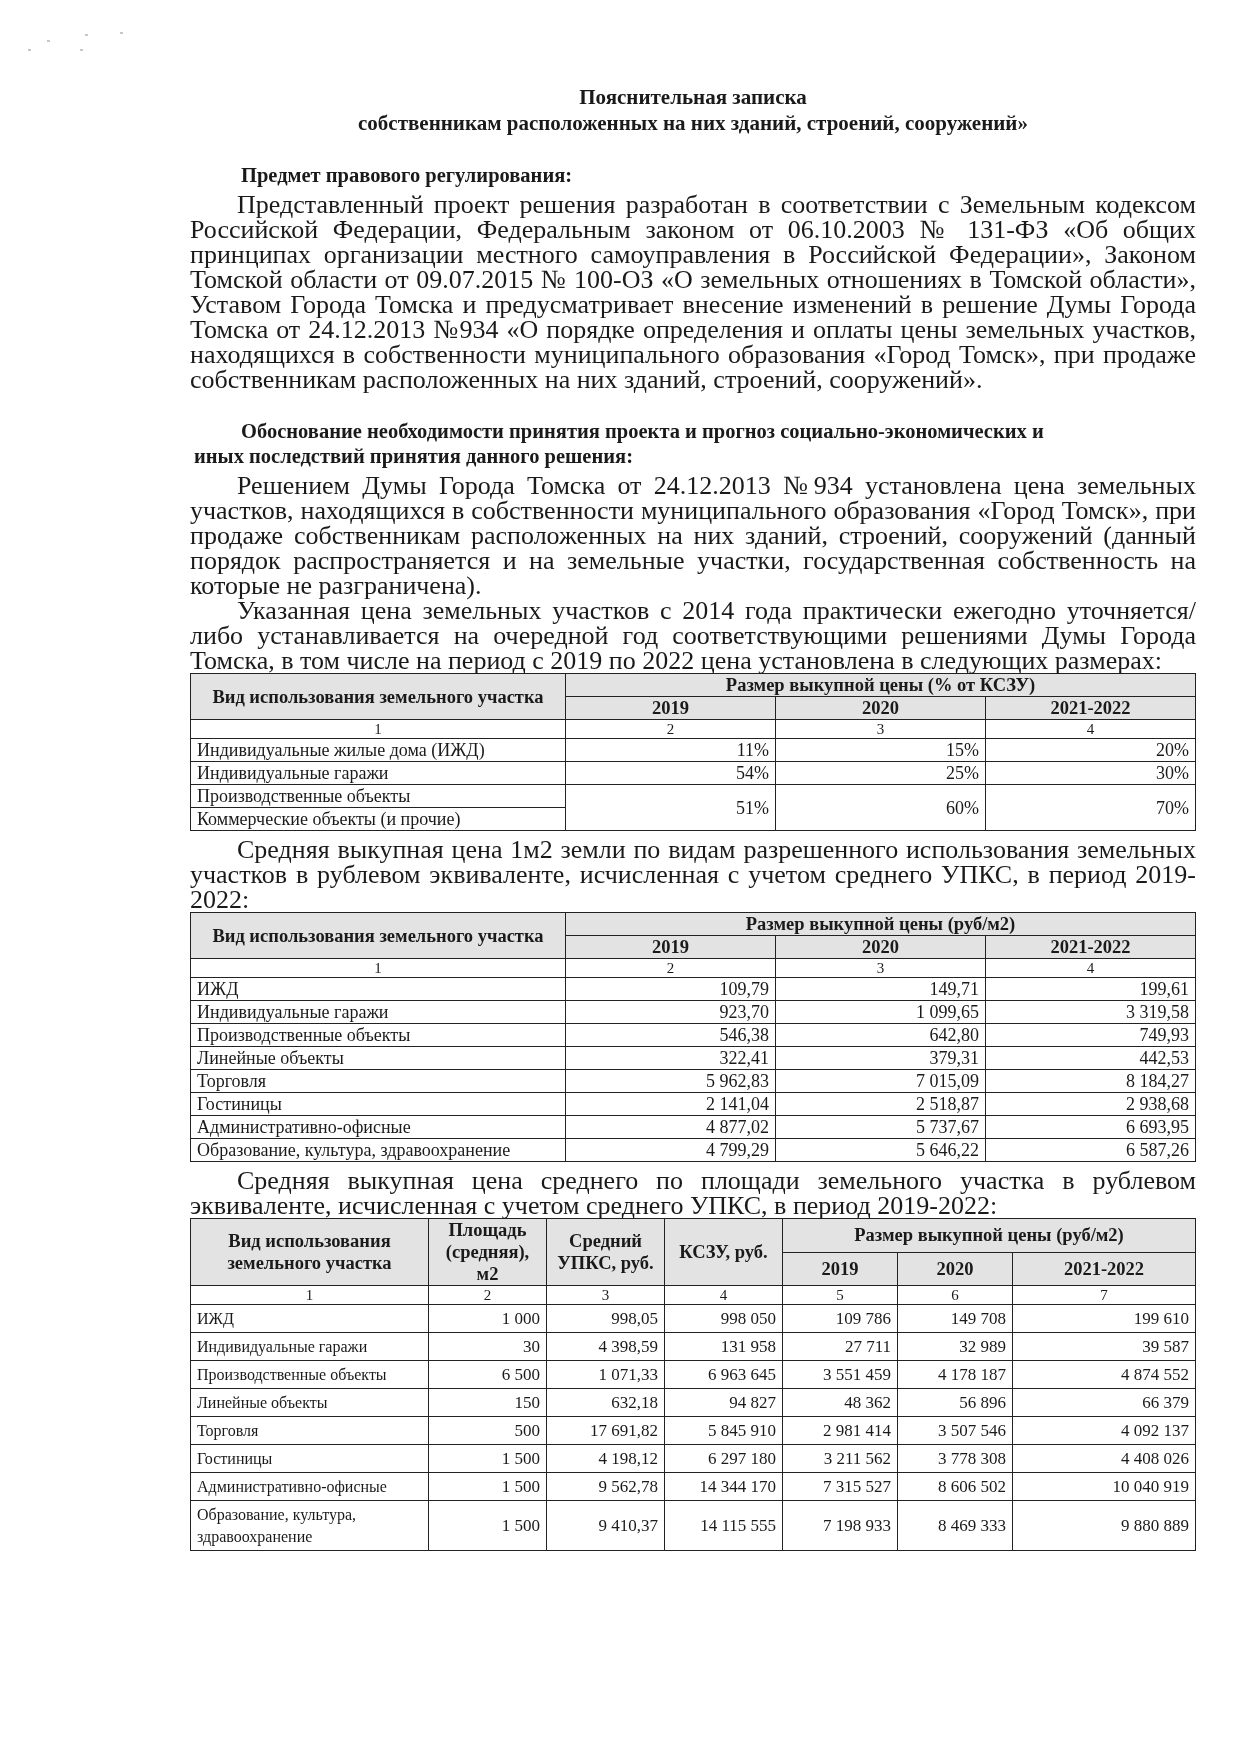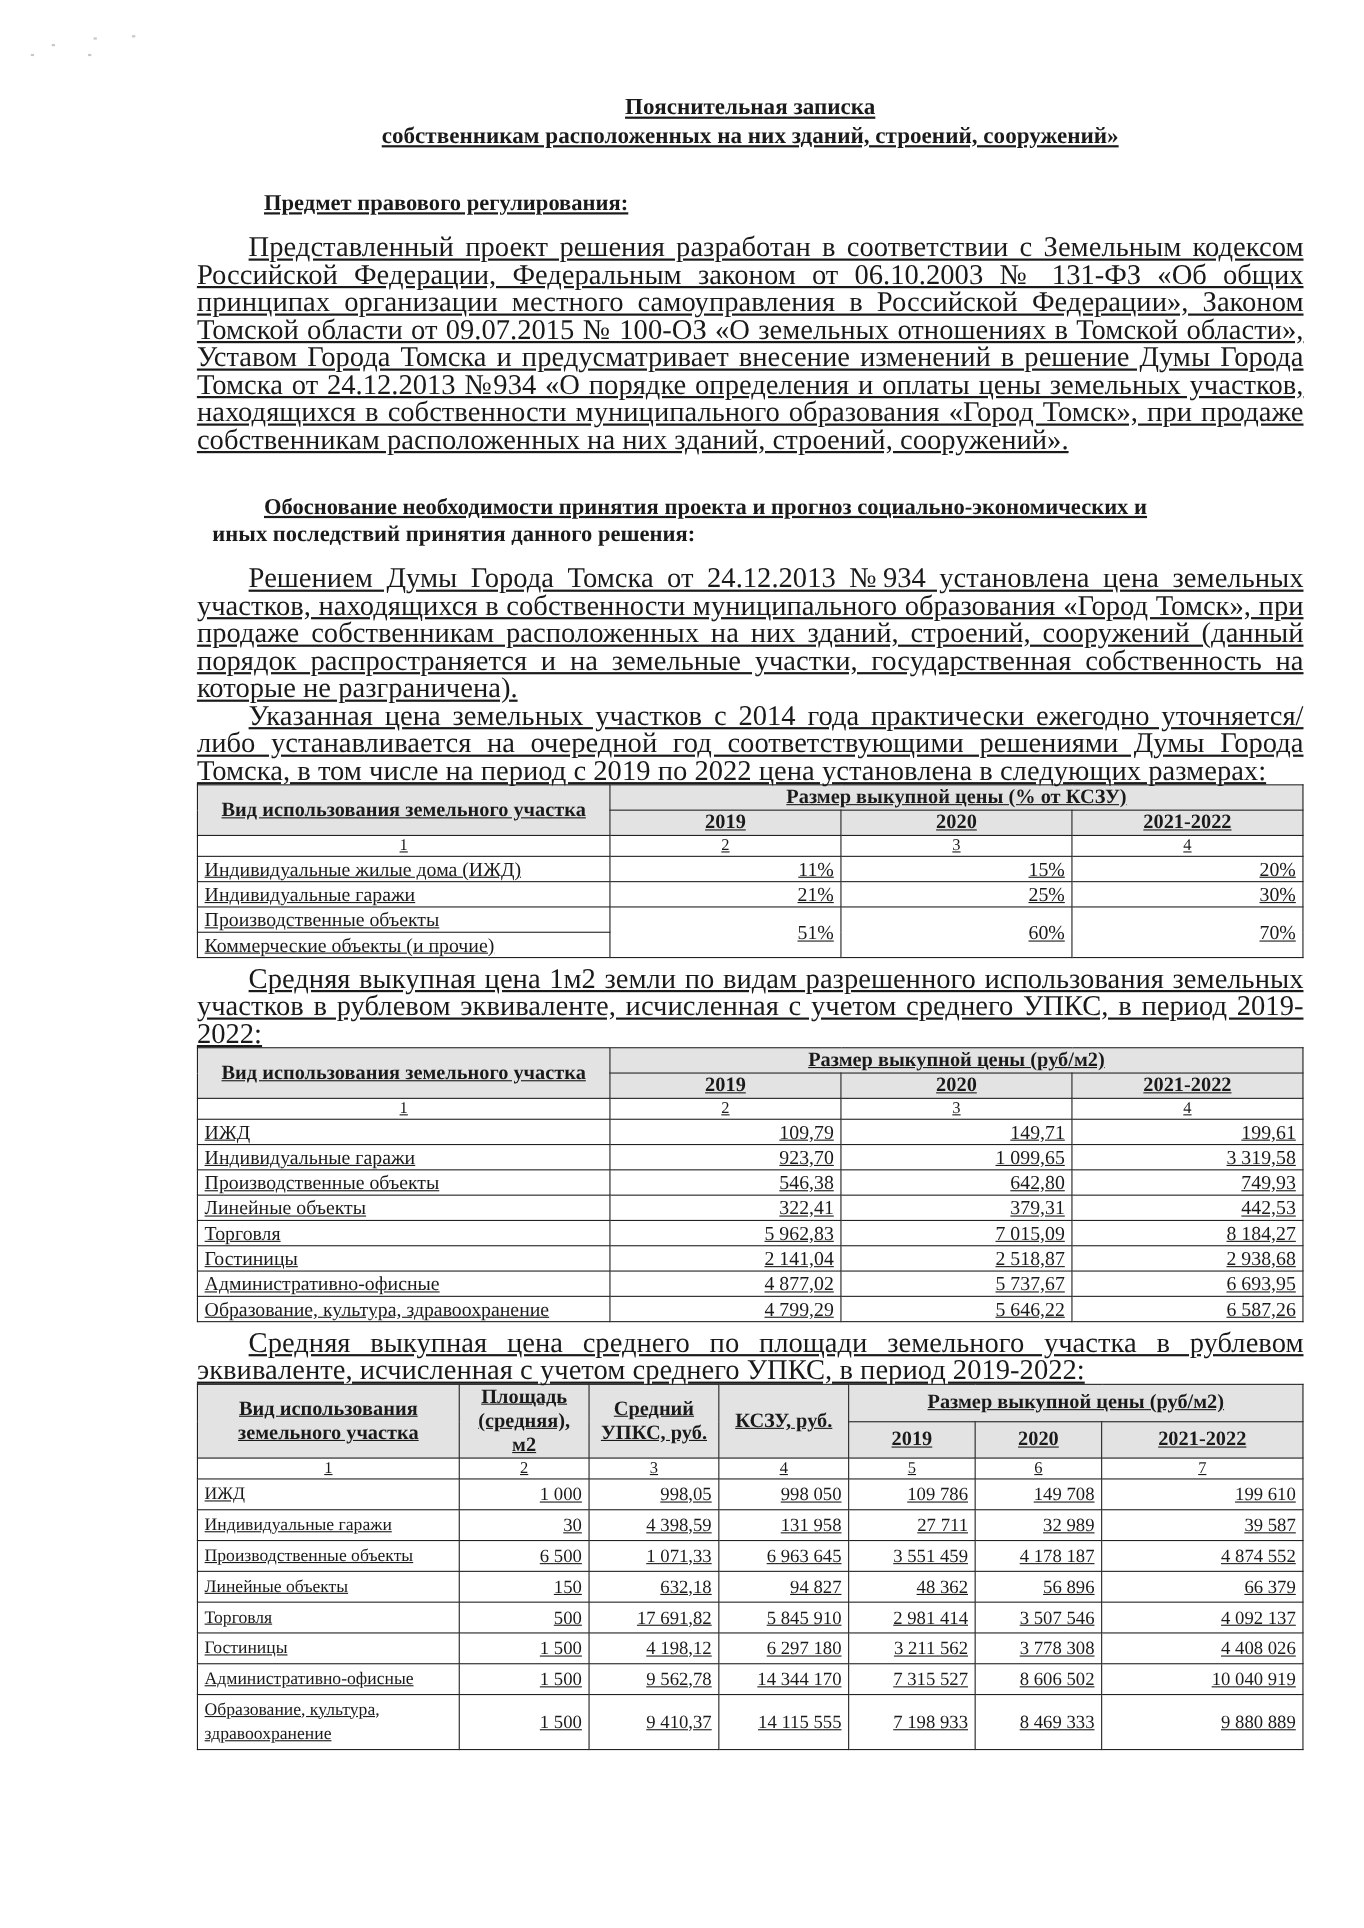--- a/index.html
+++ b/index.html
@@ -1,27 +1,27 @@
 <!DOCTYPE html>
 <html><head>
 <meta charset="utf-8">
 <style>
   html, body { margin: 0; padding: 0; background: #ffffff; }
   body {
     width: 1240px; height: 1753px; position: relative; overflow: hidden;
     font-family: "Liberation Serif", "DejaVu Serif", serif;
     color: #1a1a1a;
   }
-  .page { position: absolute; left: 179px; top: 84px; width: 1006px; text-decoration: underline; }
+  .page { position: absolute; left: 190px; top: 84px; width: 1006px; }
   .title {
     text-align: center; font-weight: bold; font-size: 21px; line-height: 26px;
     margin: 0;
   }
   .title .line1 { display: block; }
-  .sect-head { font-weight: bold; font-size: 20.5px; line-height: 25px; text-indent: 47px; margin: 14px; }
+  .sect-head { font-weight: bold; font-size: 20.5px; line-height: 25px; text-indent: 47px; margin: 4px; }
   p.body {
     margin: 0; font-size: 26px; line-height: 25px; text-align: justify;
     text-indent: 47px;
   }
   .gap-s { height: 23px; }
   .gap-xs { height: 6px; }
   table {
     border-collapse: collapse; width: 100%;
     font-size: 18px; line-height: 22px;
   }
@@ -92,21 +92,21 @@
       <td>4</td>
     </tr>
     <tr>
       <td>Индивидуальные жилые дома (ИЖД)</td>
       <td class="num">11%</td>
       <td class="num">15%</td>
       <td class="c">20%</td>
     </tr>
     <tr>
       <td>Индивидуальные гаражи</td>
-      <td class="num">21%</td>
+      <td class="num">54%</td>
       <td class="num">25%</td>
       <td class="c">30%</td>
     </tr>
     <tr>
       <td>Производственные объекты</td>
       <td class="num" rowspan="2">51%</td>
       <td class="num" rowspan="2">60%</td>
       <td class="c" rowspan="2">70%</td>
     </tr>
     <tr>

